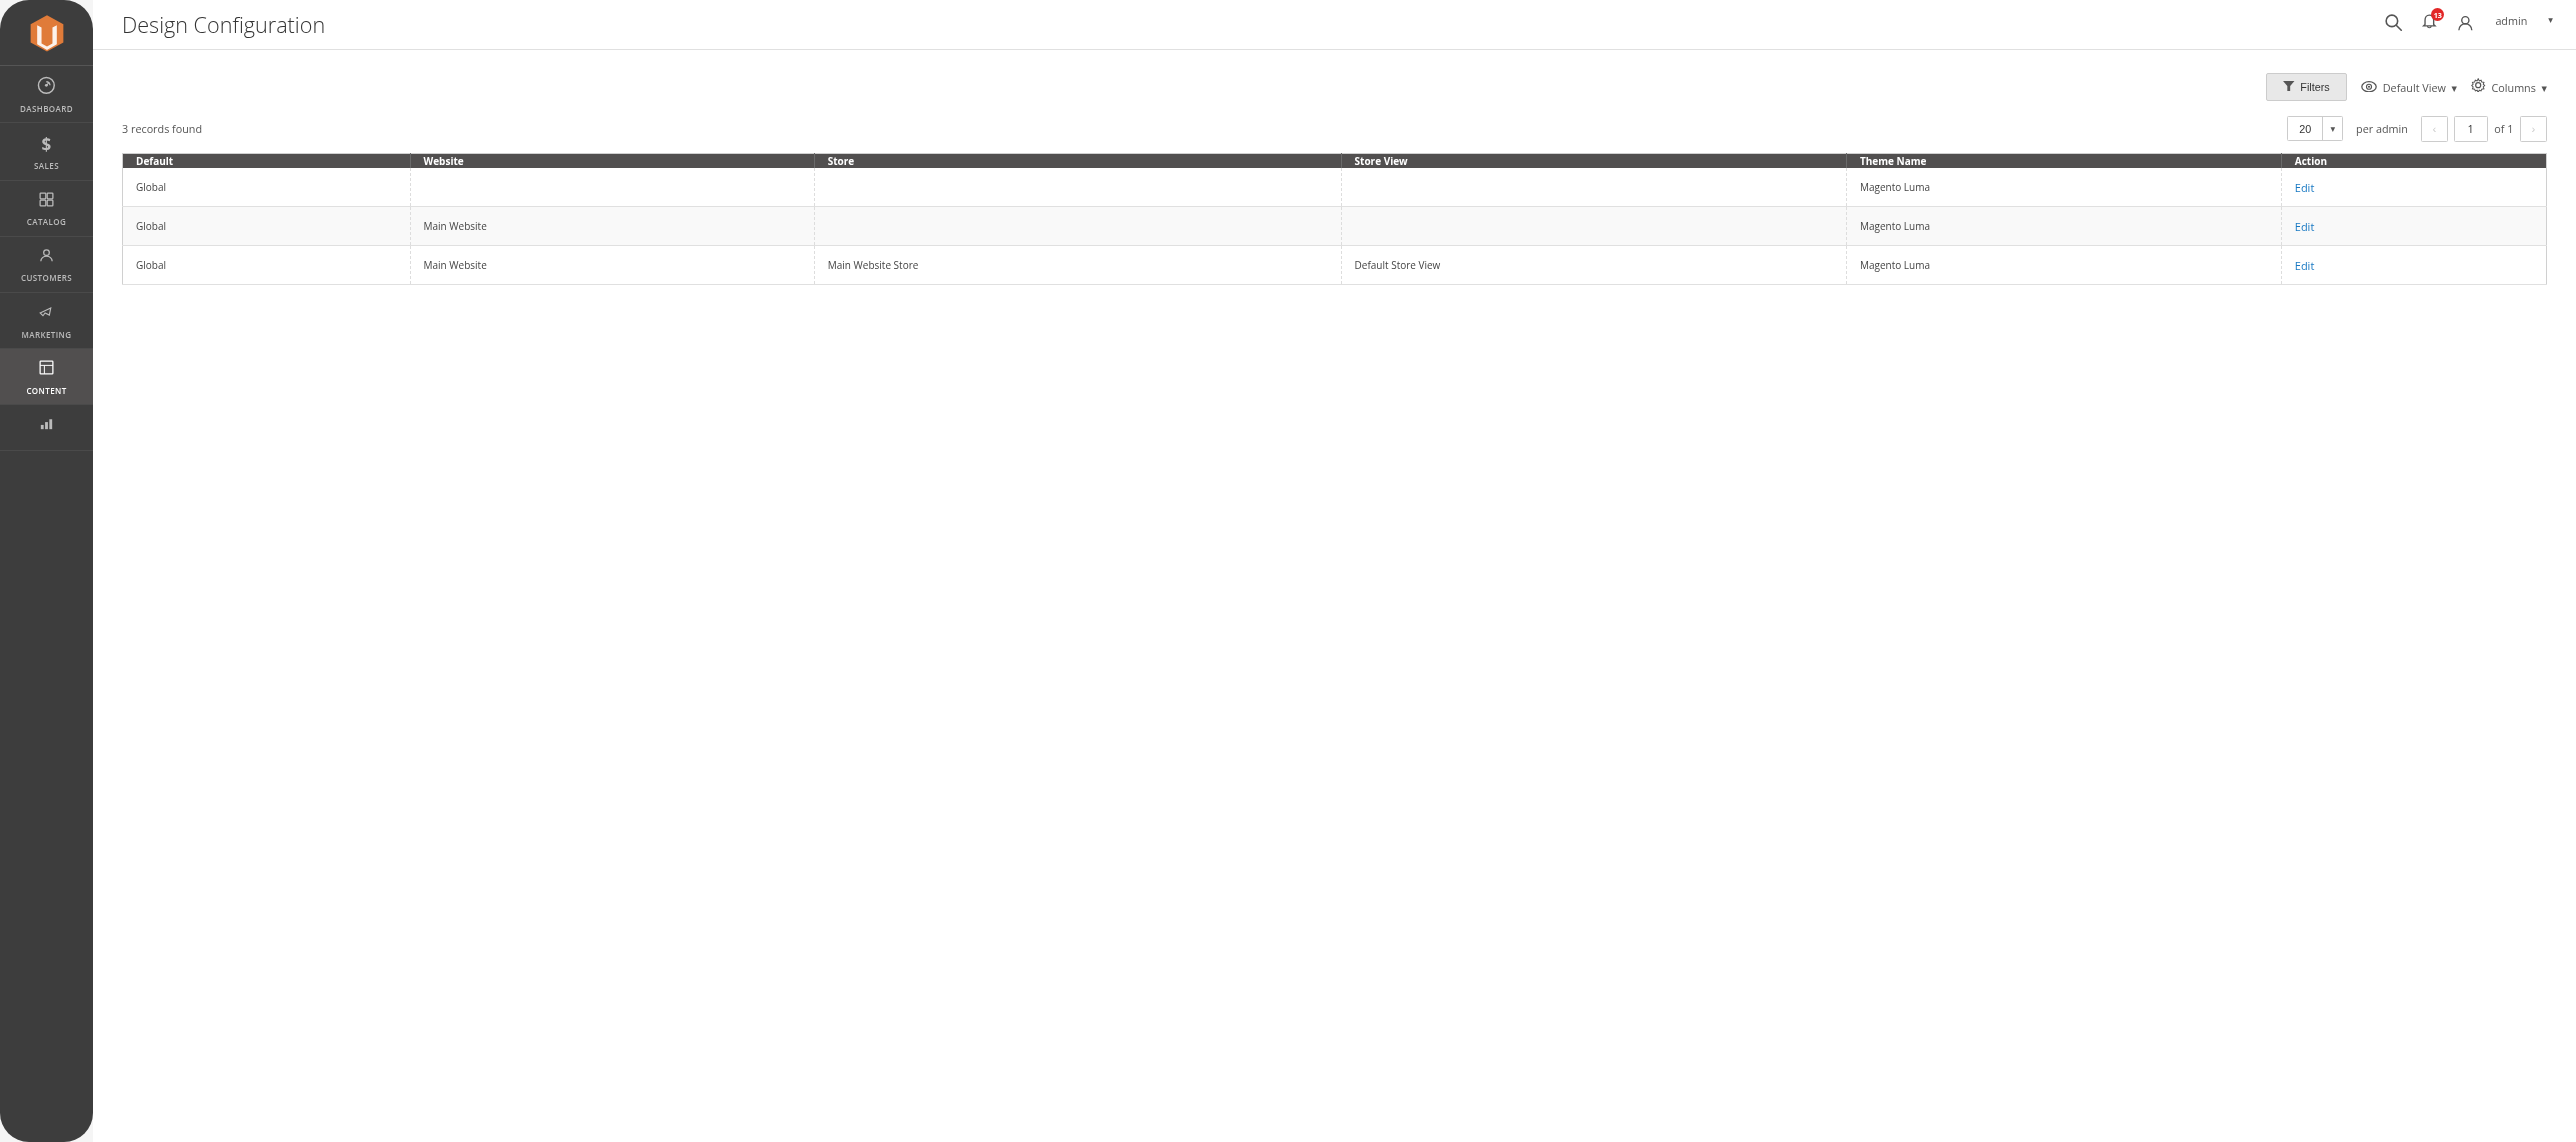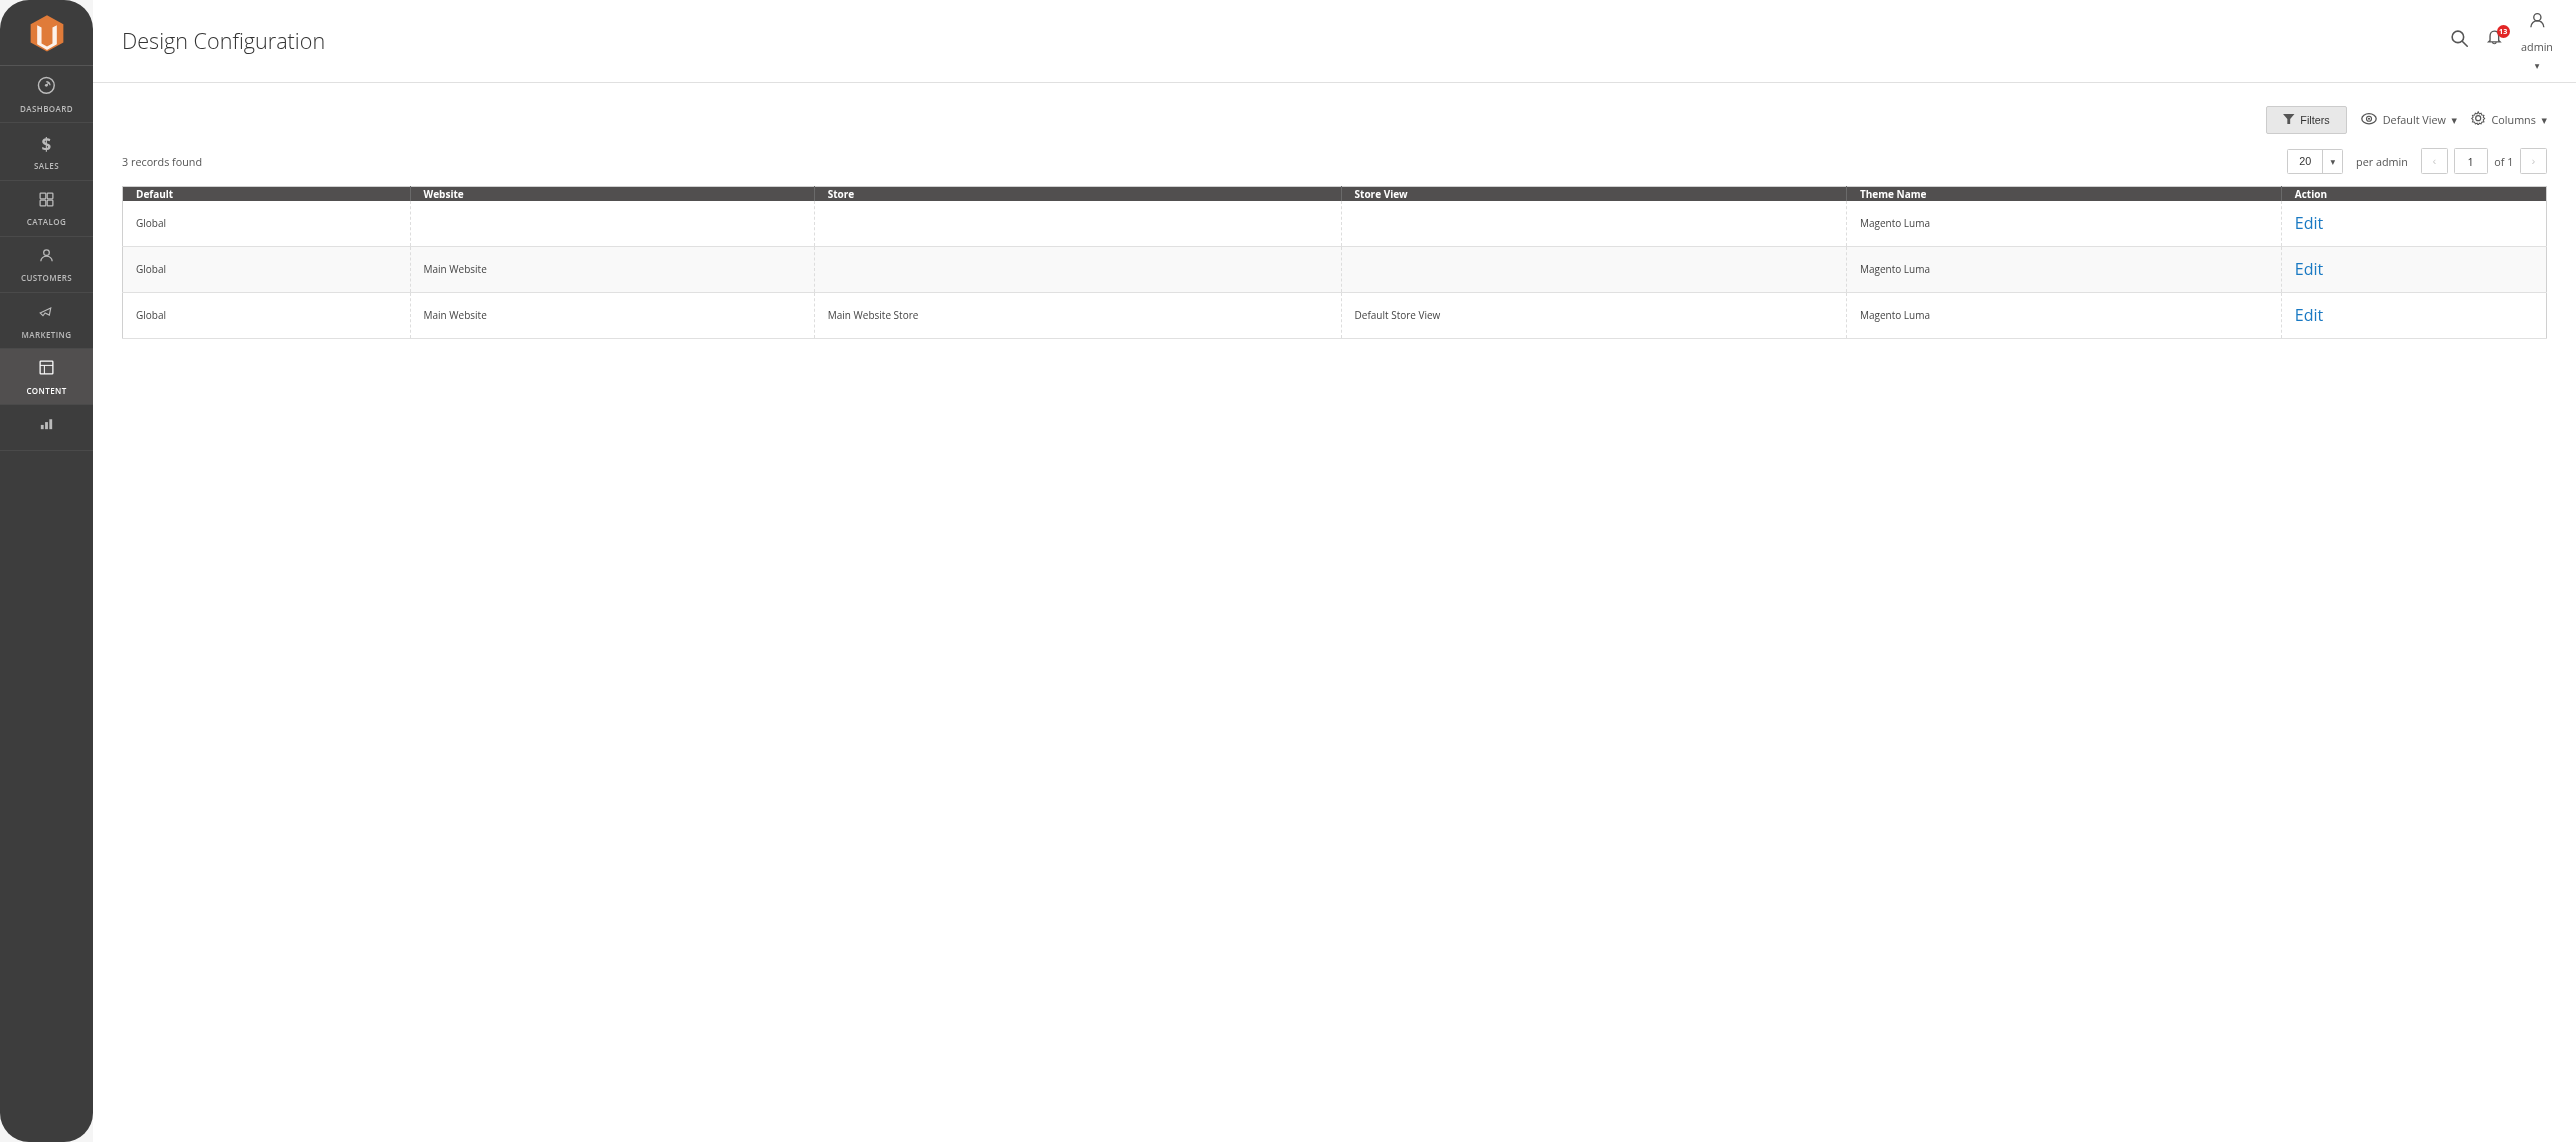--- a/index.html
+++ b/index.html
@@ -103,26 +103,24 @@
       font-size: 7.2px;
       font-weight: 700;
       width: 13px;
       height: 13px;
       display: flex;
       align-items: center;
       justify-content: center;
     }
     .user-menu {
       display: flex;
-      align-items: center;
-      gap: 5px;
-      cursor: pointer;
-      color: #555;
-      font-size: 10.8px;
-      flex-direction: column;
+      gap: 21px;
+      cursor: pointer;
+      color: #555;
+      font-size: 10.8px;
     }
     .user-avatar-icon { font-size: 16px; color: #555; }
     .user-chevron { font-size: 9.3px; color: #555; }
 
     
     .content-area {
       padding: 23px 29px 29px;
       flex: 1;
     }
 
@@ -270,21 +268,21 @@
       padding: 11.5px 13px;
       font-size: 10px;
       color: #444;
       border-right: 0.7px dashed #ddd;
     }
     .data-table tbody td:last-child { border-right: none; }
     .edit-link {
       color: #1979c3;
       text-decoration: none;
       cursor: pointer;
-      font-size: 16px;
+      font-size: 11px;
     }
   </style>
 </head>
 <body>
 
 <nav class="sidebar">
   <div class="sidebar-logo">
 
     <svg class="magento-logo" viewBox="0 0 55 55" xmlns="http://www.w3.org/2000/svg">
       <polygon points="27.5,3 50,15.5 50,40.5 27.5,53 5,40.5 5,15.5" fill="#e07b39"></polygon>

